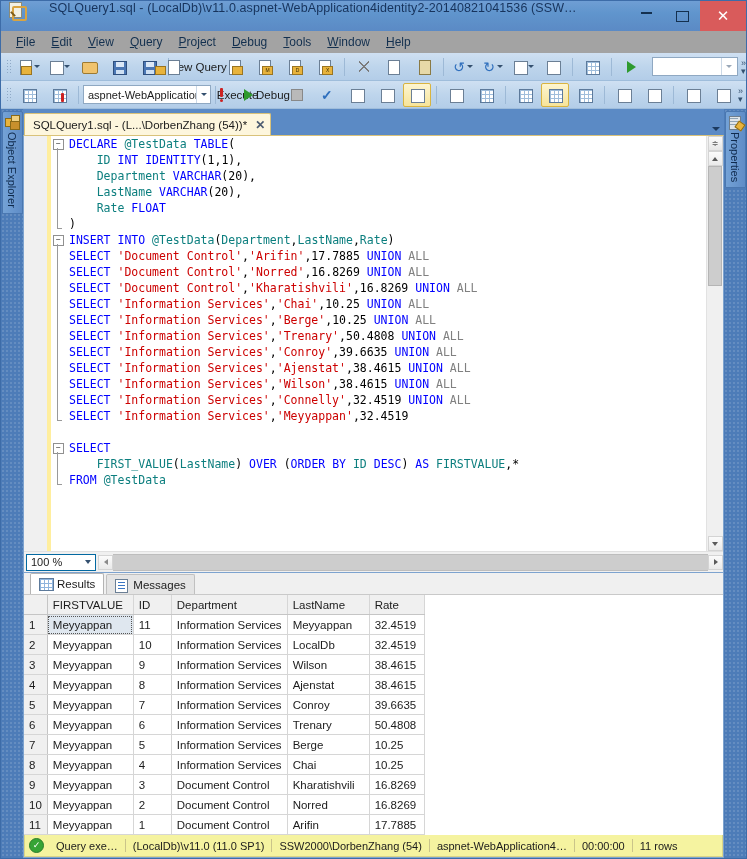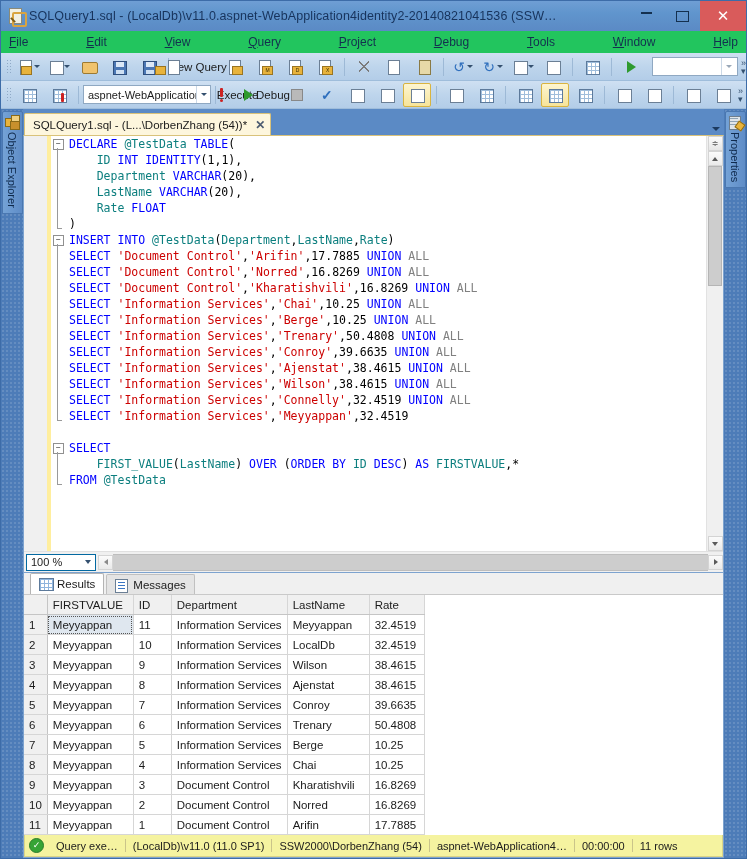--- a/index.html
+++ b/index.html
@@ -11,23 +11,24 @@
   }
   .app{
     position:absolute;left:0;top:0;width:747px;height:859px;
     background:#5b8ac5;
     border:1px solid #3d6ca8;
     box-sizing:border-box;
     display:flex;flex-direction:column;
   }
   
   .titlebar{
-    height:30px;flex:0 0 30px;display:flex;align-items:center;
+    height:30px;flex:0 0 30px;display:flex;align-items:flex-start;
     background:linear-gradient(to bottom,#6f9ed4 0%,#6095cd 40%,#5b8ac5 100%);
     position:relative;
+    gap:20px;
   }
   .title-icon{
     width:18px;height:18px;margin-left:6px;margin-right:4px;
     position:relative;flex:0 0 18px;
   }
   .title-icon .pg{
     position:absolute;left:2px;top:1px;width:11px;height:14px;
     background:#f2f0e4;border:1px solid #8a8a78;
   }
   .title-icon .mg{
@@ -48,21 +49,21 @@
     color:#14304f;font-size:13px;
   }
   .win-btn.min{font-size:15px;padding-bottom:6px;}
   .win-btn.close{background:#d95b5b;color:#fff;width:46px;font-size:15px;}
   .win-btn .sq{width:11px;height:9px;border:1.4px solid #14304f;}
   .win-btn .dash{width:11px;height:1.6px;background:#14304f;}
 
   
   .menubar{
     height:22px;flex:0 0 22px;display:flex;align-items:center;
-    background:#22c55e;justify-content:space-between;
+    background:#a3a3a3;padding-left:7px;
   }
   .menu-item{
     font-size:12px;color:#13304f;padding:2px 8px;white-space:nowrap;
   }
   .menu-item u{text-decoration:underline;}
 
   
   .toolbar{
     height:27px;flex:0 0 27px;display:flex;align-items:center;
     background:linear-gradient(to bottom,#cfe0f2 0%,#bed5ec 50%,#b3cde8 100%);

